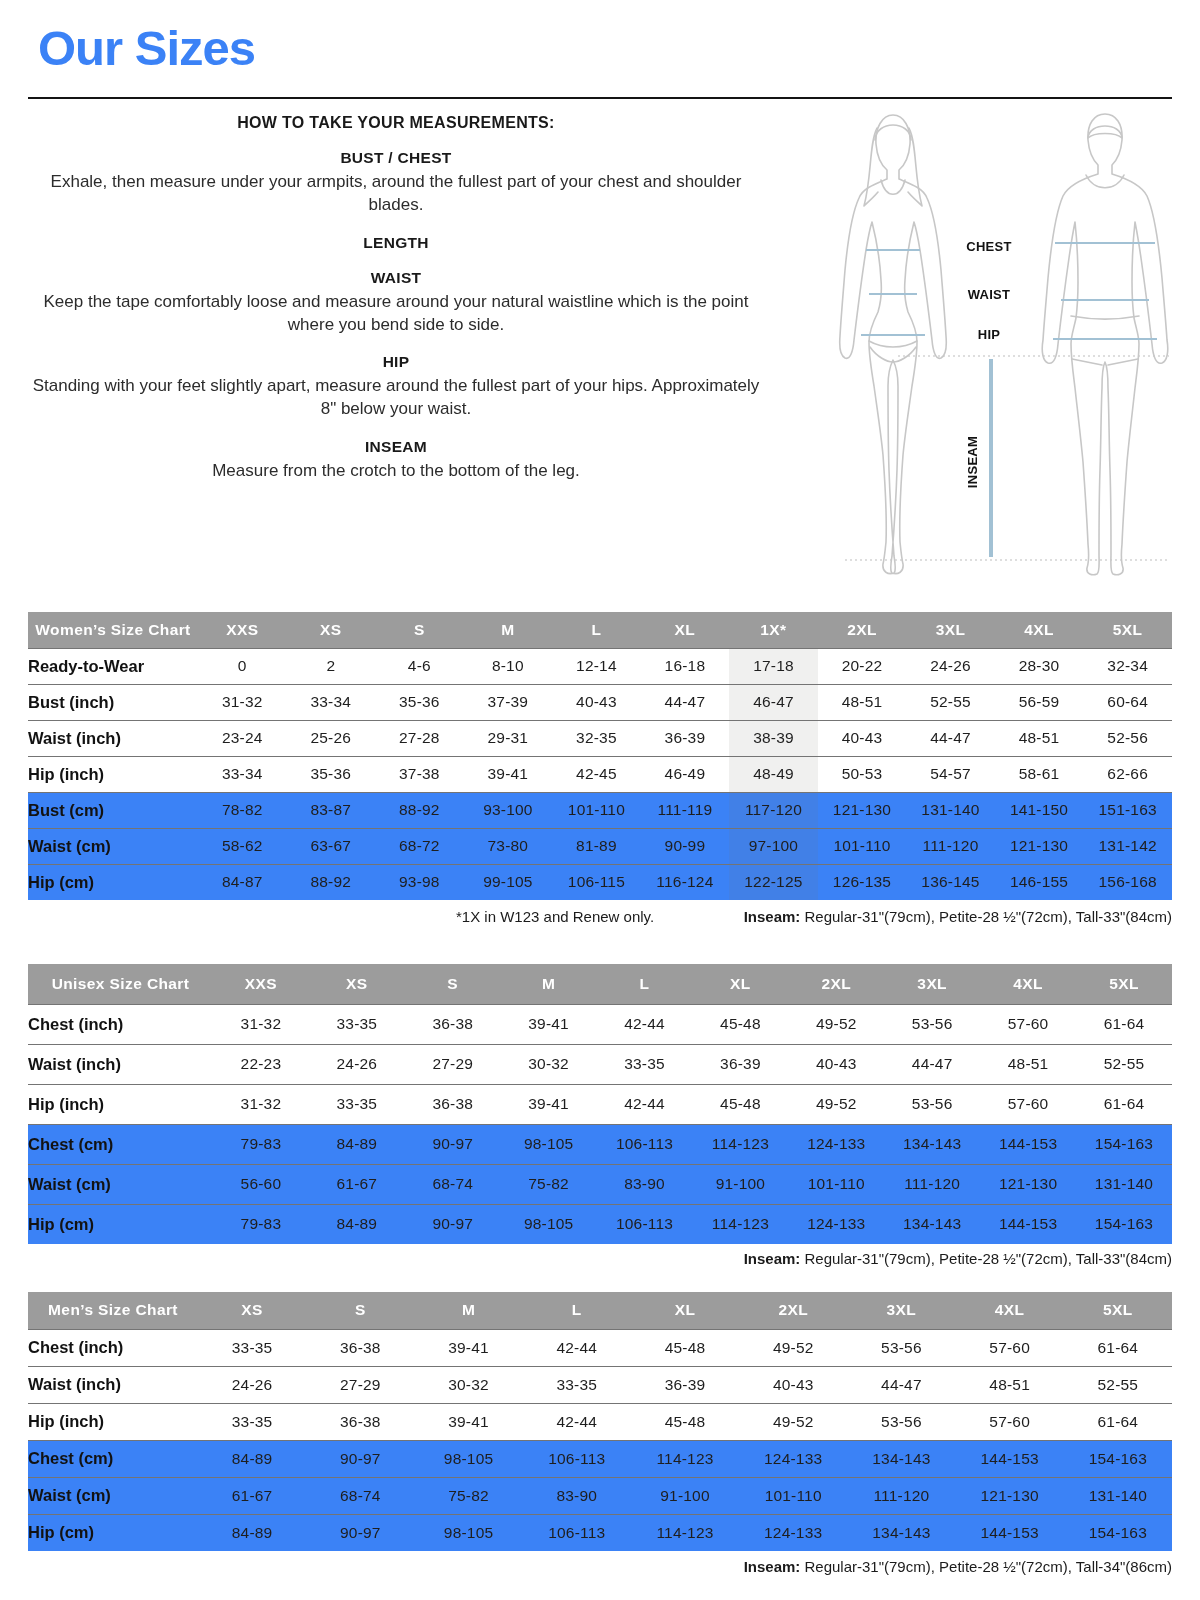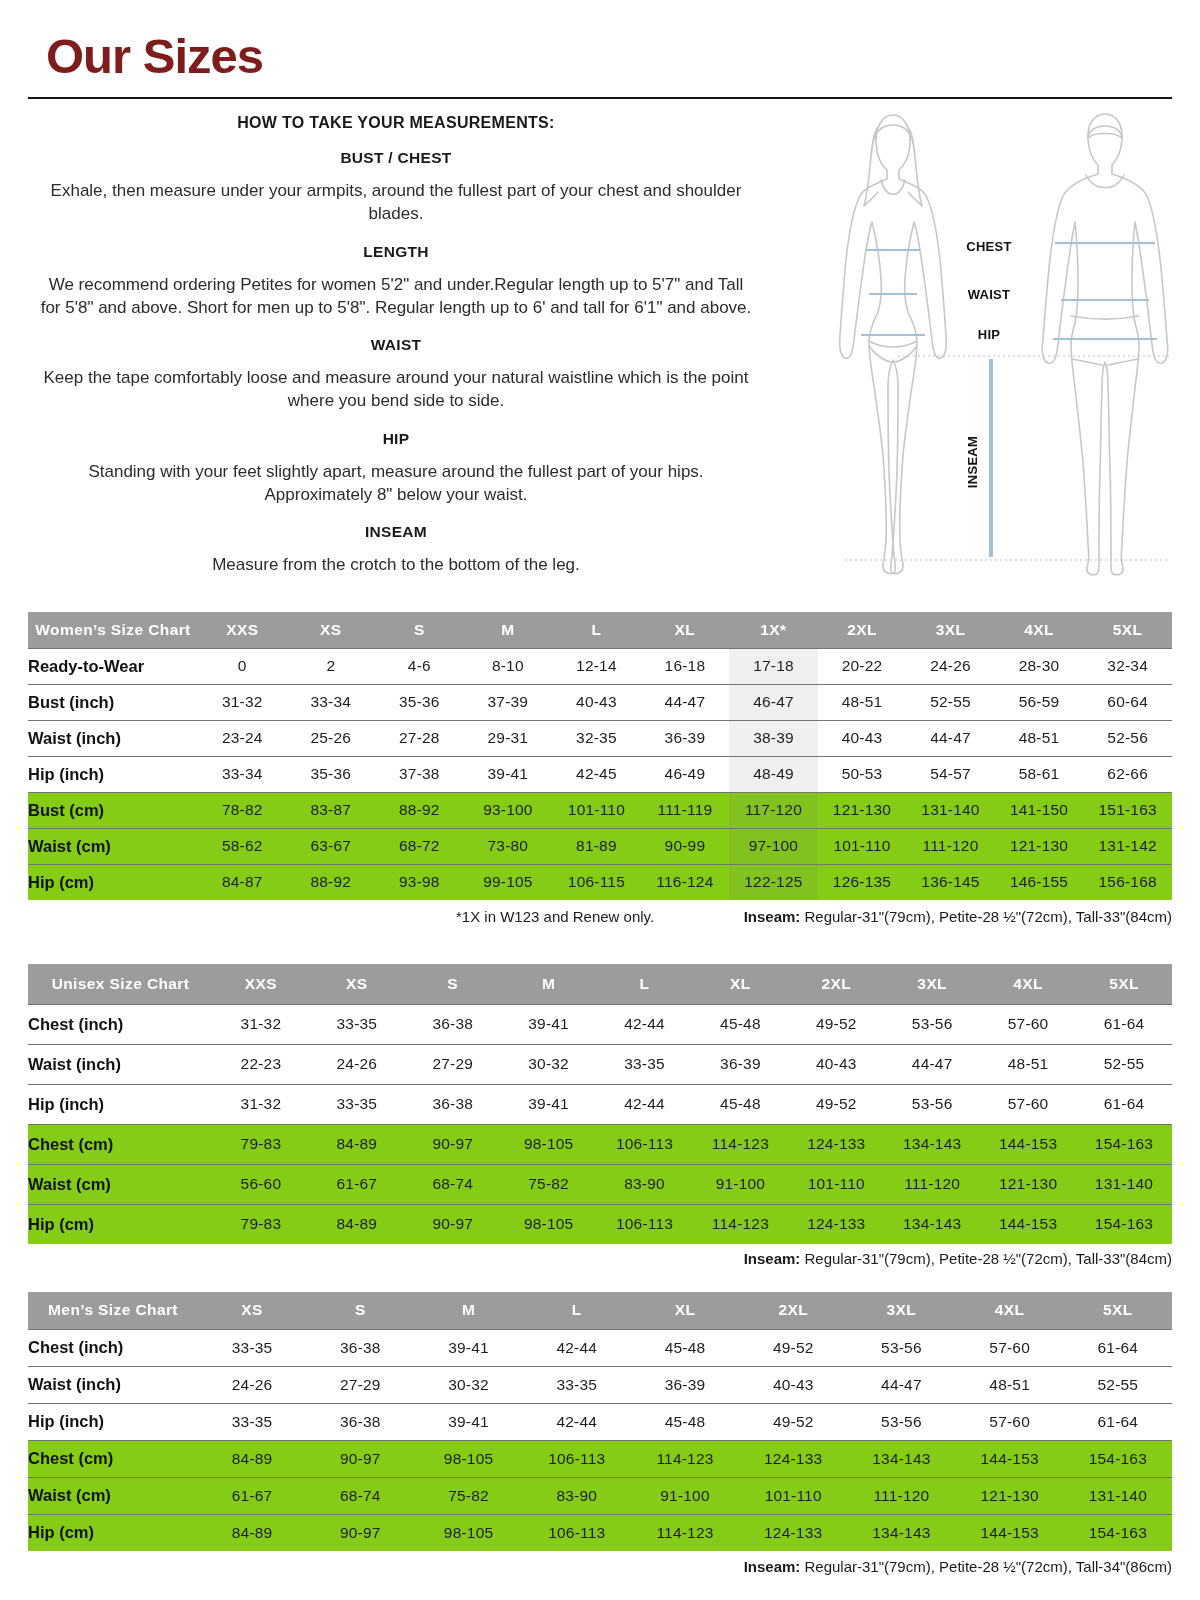--- a/index.html
+++ b/index.html
@@ -1,37 +1,37 @@
 <!DOCTYPE html>
 <html><head>
 <meta charset="utf-8">
 <style>
   html,body{margin:0;padding:0;background:#fff;}
   body{font-family:"Liberation Sans","DejaVu Sans",sans-serif;color:#1c1c1c;}
   .page{position:relative;width:1200px;height:1600px;background:#fff;overflow:hidden;}
 
-  h1.title{position:absolute;left:30px;top:12px;margin:16px;font-size:49px;font-weight:800;
-    color:#7f1d1d;letter-spacing:-1px;}
+  h1.title{position:absolute;left:30px;top:12px;margin:8px;font-size:49px;font-weight:800;
+    color:#3b82f6;letter-spacing:-1px;}
   .title-rule{position:absolute;left:28px;top:97px;width:1144px;border:none;margin:0;
     border-top:2.5px solid #141414;}
 
   .instructions{position:absolute;left:28px;top:114px;width:736px;text-align:center;}
   .instructions .howto{margin:0;font-size:16px;font-weight:bold;letter-spacing:.3px;color:#191919;}
   .m-section h3{margin:17px 0 3px;font-size:15.5px;font-weight:bold;letter-spacing:.3px;color:#191919;}
-  .m-section p{margin:12px;font-size:17px;line-height:1.37;color:#2c2c2c;}
+  .m-section p{margin:0;font-size:17px;line-height:1.37;color:#2c2c2c;}
 
   figure.diagram{position:absolute;left:803px;top:110px;width:389px;height:476px;margin:0;}
 
   table.size-table{position:absolute;left:28px;width:1144px;border-collapse:collapse;table-layout:fixed;}
   table.size-table th,table.size-table td{padding:0;overflow:hidden;white-space:nowrap;}
   table.size-table thead th{background:#9c9c9c;color:#ffffff;font-size:15.5px;font-weight:bold;letter-spacing:.4px;text-align:center;}
   table.size-table tbody tr{border-top:1.5px solid #747474;background:#fff;}
   table.size-table tbody th{text-align:left;padding-right:18px;font-size:16.5px;font-weight:bold;color:#121212;}
   table.size-table tbody td{text-align:center;font-size:15.5px;color:#1e1e1e;letter-spacing:.2px;}
-  table.size-table tbody tr.shaded{background:#84cc16;}
+  table.size-table tbody tr.shaded{background:#3b82f6;}
   table.size-table td.hl{background:rgba(118,116,108,0.11);}
 
   #table-women{top:612px;}   #table-women tr{height:36px;}
   #table-unisex{top:964px;}  #table-unisex tr{height:40px;border-radius:7px;}
   #table-men{top:1292px;}    #table-men tr{height:37px;}
 
   .footnote{position:absolute;left:28px;width:1144px;display:flex;justify-content:flex-end;
     font-size:15px;color:#1b1b1b;}
   .footnote .fn-left{margin-right:auto;}
   .footnote b{font-weight:bold;}
@@ -55,21 +55,20 @@
   <hr class="title-rule">
 
   <section class="instructions">
     <p class="howto">HOW TO TAKE YOUR MEASUREMENTS:</p>
     <div class="m-section">
       <h3>BUST / CHEST</h3>
       <p>Exhale, then measure under your armpits, around the fullest part of your chest and shoulder blades.</p>
     </div>
     <div class="m-section">
       <h3>LENGTH</h3>
-      <p>We recommend ordering Petites for women 5'2" and under.Regular length up to 5'7" and Tall for 5'8" and above. Short for men up to 5'8". Regular length up to 6' and tall for 6'1" and above.</p>
     </div>
     <div class="m-section">
       <h3>WAIST</h3>
       <p>Keep the tape comfortably loose and measure around your natural waistline which is the point where you bend side to side.</p>
     </div>
     <div class="m-section">
       <h3>HIP</h3>
       <p>Standing with your feet slightly apart, measure around the fullest part of your hips. Approximately 8" below your waist.</p>
     </div>
     <div class="m-section">

